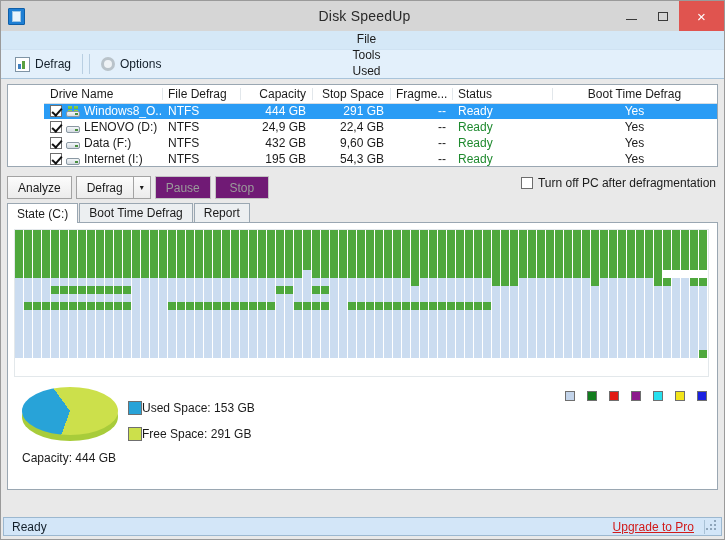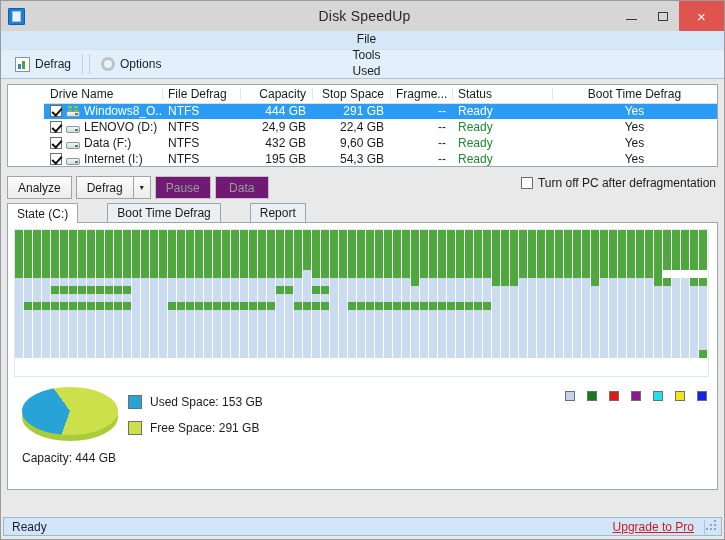--- a/index.html
+++ b/index.html
@@ -247,21 +247,20 @@
 
   
   #tabs {
     margin: 5px 6px 0 6px;
     height: 19px;
     display: flex;
     align-items: flex-end;
     border-bottom: 1px solid #9aa7b2;
     position: relative;
     z-index: 2;
-    gap: 28px;
   }
   .tab {
     height: 19px;
     padding: 0 9px;
     display: flex; align-items: center;
     font-size: 12px; color: #1b1b1b;
     background: #eceff1;
     border: 1px solid #9aa7b2;
     border-bottom: none;
     margin-right: 1px;
@@ -332,21 +331,21 @@
     background:
       conic-gradient(from 200deg,
         #28a3d8 0deg 120deg,
         #cce04b 120deg 360deg);
   }
   #pie-legend {
     position: absolute;
     left: 120px; top: 172px;
     font-size: 12px; color: #1b1b1b;
   }
-  .pl-row { display: flex; gap: 8px; height: 26px; }
+  .pl-row { display: flex; align-items: center; height: 26px; }
   .pl-sw { width: 14px; height: 14px; border: 1px solid #6f6f6f; flex: none; }
   #capacity-label {
     position: absolute;
     left: 14px; top: 228px;
     font-size: 12px; color: #1b1b1b;
   }
 
   
   #statusbar {
     position: absolute;
@@ -517,21 +516,21 @@
     </table>
   </div>
 
   <div id="actionbar">
     <div class="btn">Analyze</div>
     <div class="split">
       <div class="btn main">Defrag</div>
       <div class="btn arrow">▾</div>
     </div>
     <div class="btn disabled">Pause</div>
-    <div class="btn disabled">Data</div>
+    <div class="btn disabled">Stop</div>
 
     <div id="turnoff-wrap">
       <span class="chk-empty"></span>
       <span>Turn off PC after defragmentation</span>
     </div>
   </div>
 
   <div id="tabs">
     <div class="tab active">State (C:)</div>
     <div class="tab">Boot Time Defrag</div>

